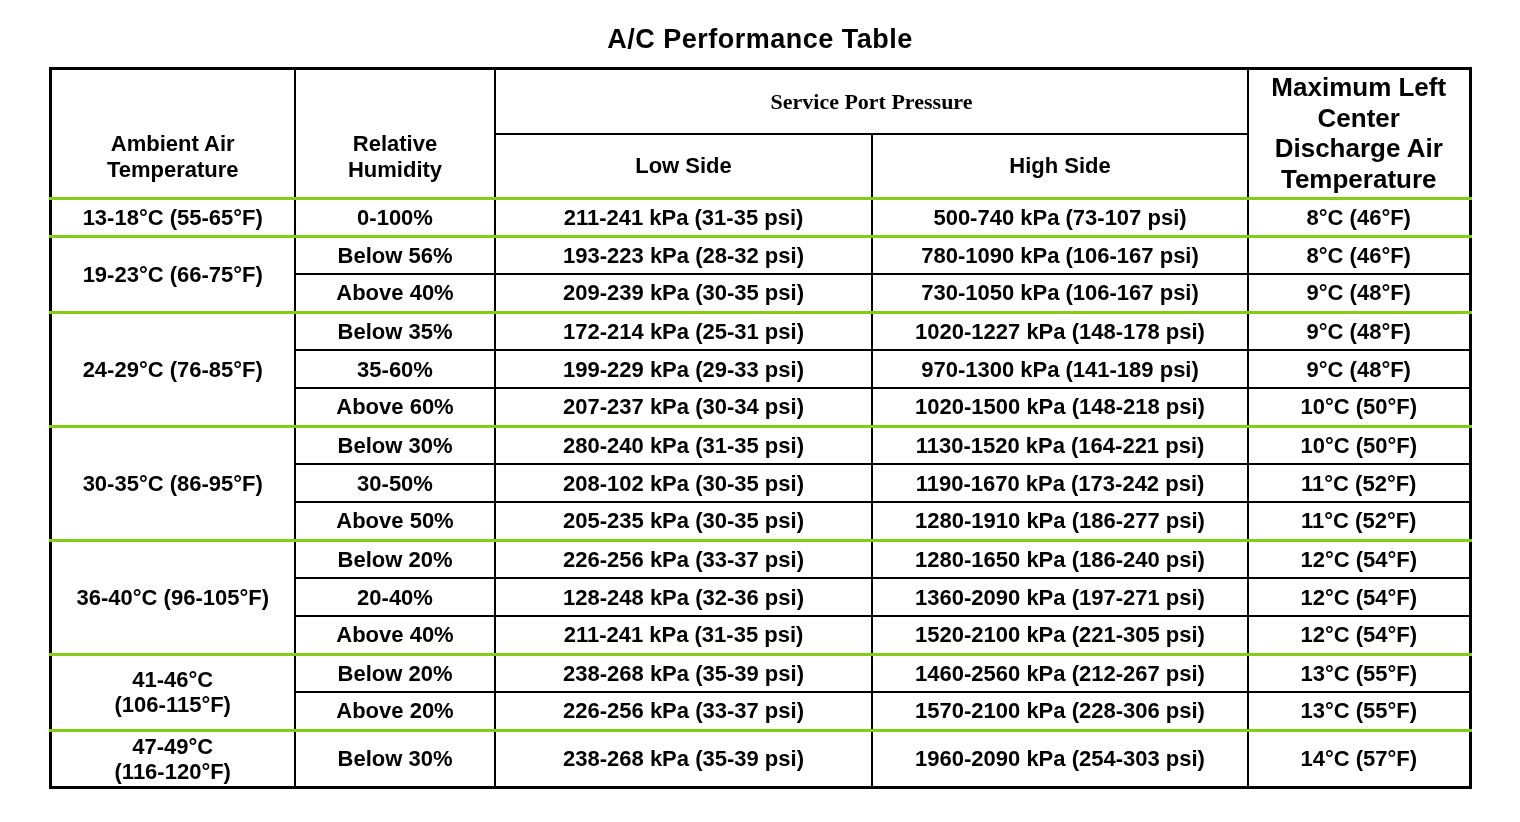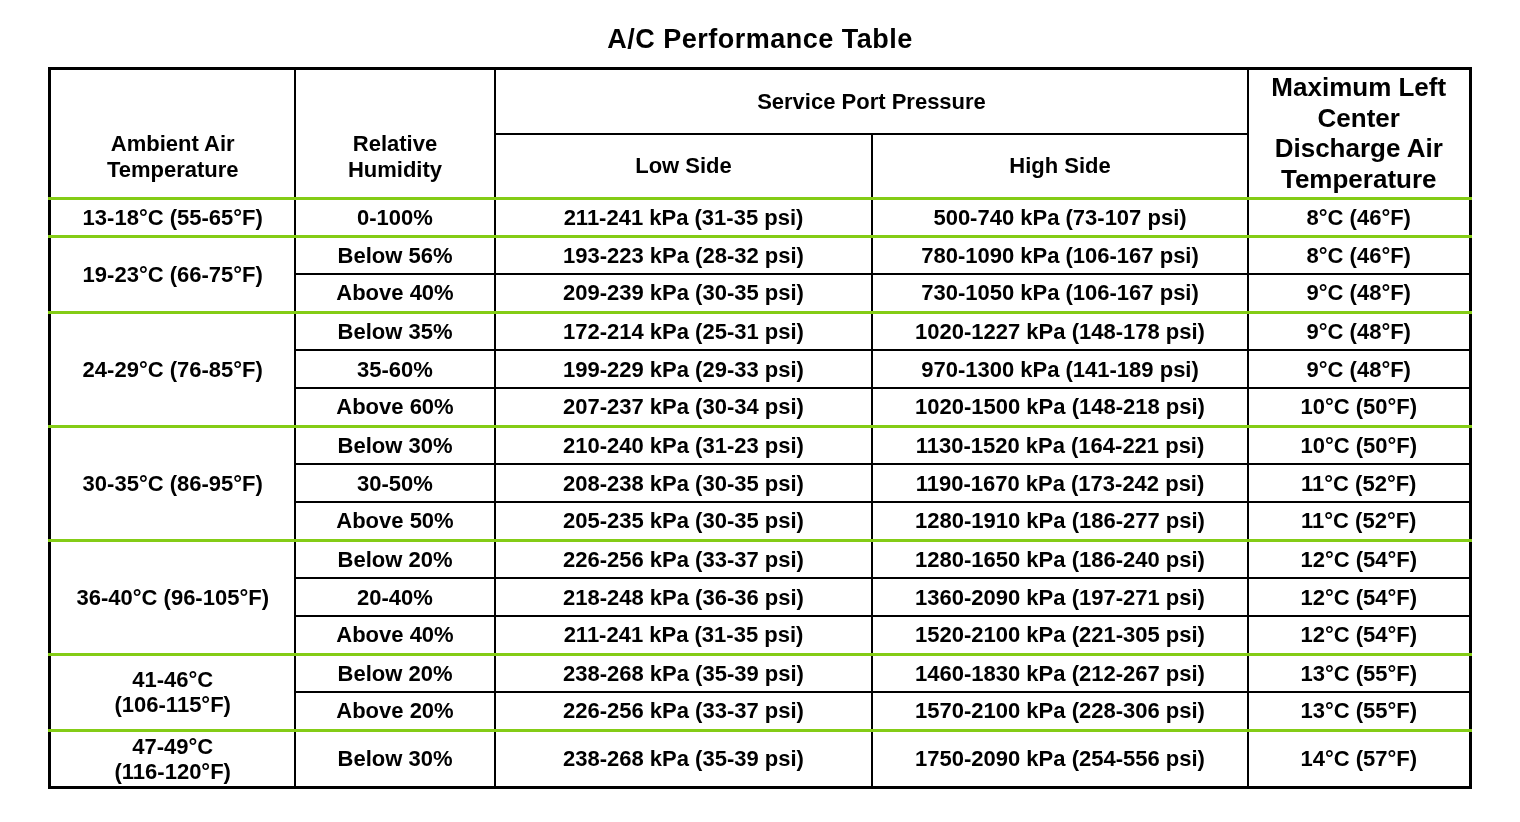--- a/index.html
+++ b/index.html
@@ -51,21 +51,21 @@
   .perf-table th {
     white-space: pre-line;
     line-height: 1.18;
   }
   .perf-table td {
     height: 38px;
     line-height: 1.15;
     white-space: pre-line;
   }
   
-  tr.hdr-top th.th-service { height: 60px; vertical-align: middle; }
+  tr.hdr-top th.th-service { height: 60px; vertical-align: middle; font-family: Liberation Serif, serif; }
   tr.hdr-bottom th { height: 58px; vertical-align: middle; margin-top: 32px; }
   th.th-ambient, th.th-humidity {
     vertical-align: bottom;
     padding-bottom: 14px;
   }
   th.th-max {
     vertical-align: middle;
     font-size: 26px;
   }
   
@@ -139,72 +139,72 @@
         </tr>
         <tr>
           <td>Above 60%</td>
           <td>207-237 kPa (30-34 psi)</td>
           <td>1020-1500 kPa (148-218 psi)</td>
           <td>10°C (50°F)</td>
         </tr>
         <tr class="group-start">
           <td rowspan="3">30-35°C (86-95°F)</td>
           <td>Below 30%</td>
-          <td>210-240 kPa (31-23 psi)</td>
+          <td>280-240 kPa (31-35 psi)</td>
           <td>1130-1520 kPa (164-221 psi)</td>
           <td>10°C (50°F)</td>
         </tr>
         <tr>
           <td>30-50%</td>
-          <td>208-238 kPa (30-35 psi)</td>
+          <td>208-102 kPa (30-35 psi)</td>
           <td>1190-1670 kPa (173-242 psi)</td>
           <td>11°C (52°F)</td>
         </tr>
         <tr>
           <td>Above 50%</td>
           <td>205-235 kPa (30-35 psi)</td>
           <td>1280-1910 kPa (186-277 psi)</td>
           <td>11°C (52°F)</td>
         </tr>
         <tr class="group-start">
           <td rowspan="3">36-40°C (96-105°F)</td>
           <td>Below 20%</td>
           <td>226-256 kPa (33-37 psi)</td>
           <td>1280-1650 kPa (186-240 psi)</td>
           <td>12°C (54°F)</td>
         </tr>
         <tr>
           <td>20-40%</td>
-          <td>218-248 kPa (36-36 psi)</td>
+          <td>128-248 kPa (32-36 psi)</td>
           <td>1360-2090 kPa (197-271 psi)</td>
           <td>12°C (54°F)</td>
         </tr>
         <tr>
           <td>Above 40%</td>
           <td>211-241 kPa (31-35 psi)</td>
           <td>1520-2100 kPa (221-305 psi)</td>
           <td>12°C (54°F)</td>
         </tr>
         <tr class="group-start">
           <td rowspan="2">41-46°C
 (106-115°F)</td>
           <td>Below 20%</td>
           <td>238-268 kPa (35-39 psi)</td>
-          <td>1460-1830 kPa (212-267 psi)</td>
+          <td>1460-2560 kPa (212-267 psi)</td>
           <td>13°C (55°F)</td>
         </tr>
         <tr>
           <td>Above 20%</td>
           <td>226-256 kPa (33-37 psi)</td>
           <td>1570-2100 kPa (228-306 psi)</td>
           <td>13°C (55°F)</td>
         </tr>
         <tr class="group-start">
           <td rowspan="1">47-49°C
 (116-120°F)</td>
           <td>Below 30%</td>
           <td>238-268 kPa (35-39 psi)</td>
-          <td>1750-2090 kPa (254-556 psi)</td>
+          <td>1960-2090 kPa (254-303 psi)</td>
           <td>14°C (57°F)</td>
         </tr>
       </tbody>
   </table>
 </div>
 
 </body></html>

